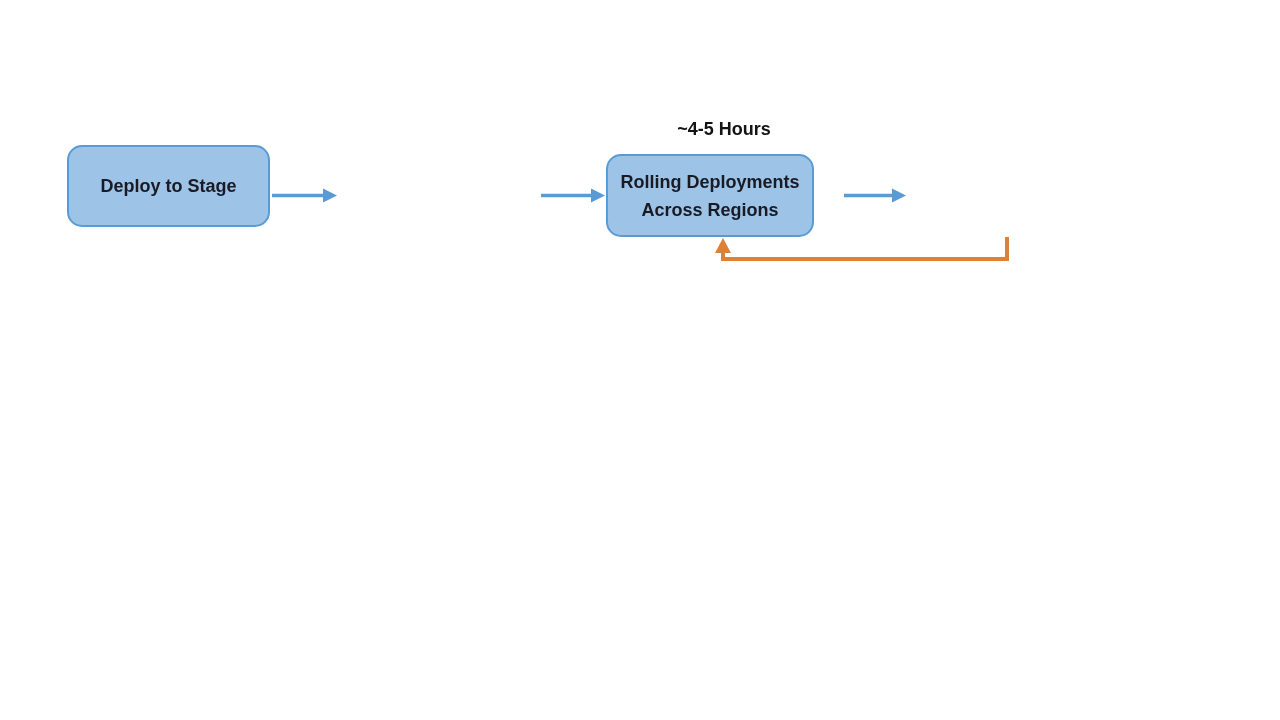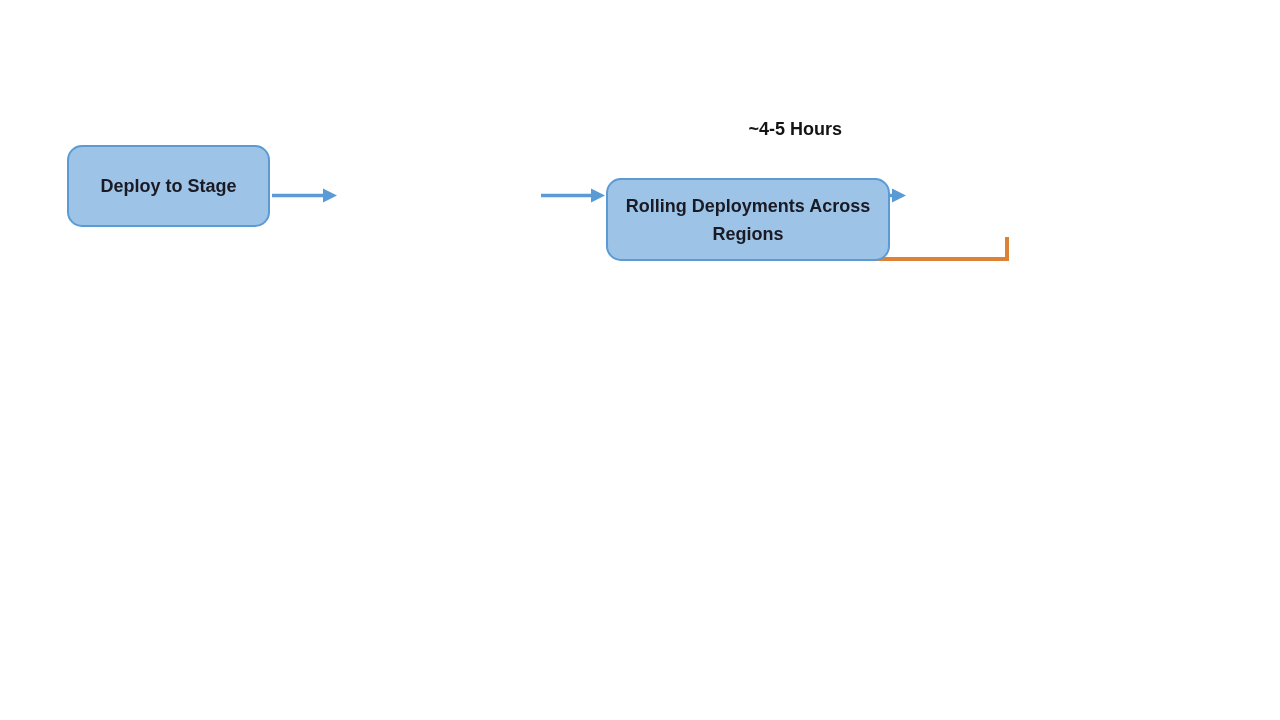--- a/index.html
+++ b/index.html
@@ -26,28 +26,28 @@
     justify-content: center;
     text-align: center;
     font-weight: bold;
     font-size: 18px;
     line-height: 28px;
     color: var(--node-text, #1a1a24);
     padding: 4px 8px;
   }
   #node-deploy-to-stage      { left: 67px;  top: 145px; width: 203px; height: 82px; }
   #node-canaries-to-prod     { left: 337px; top: 154px; width: 202px; height: 82px; }
-  #node-rolling-deployments  { left: 606px; top: 154px; width: 284px; height: 83px; margin-top: 24px; }
+  #node-rolling-deployments  { left: 606px; top: 154px; width: 208px; height: 83px; }
   #node-problems             { left: 908px; top: 154px; width: 202px; height: 82px; }
   .duration-label {
     position: absolute;
     left: 606px;
     top: 119px;
     width: 236px;
-    text-align: right;
+    text-align: center;
     font-weight: bold;
     font-size: 18px;
     color: #141414;
   }
   svg.connector-layer {
     position: absolute;
     left: 0;
     top: 0;
     width: 1280px;
     height: 720px;

